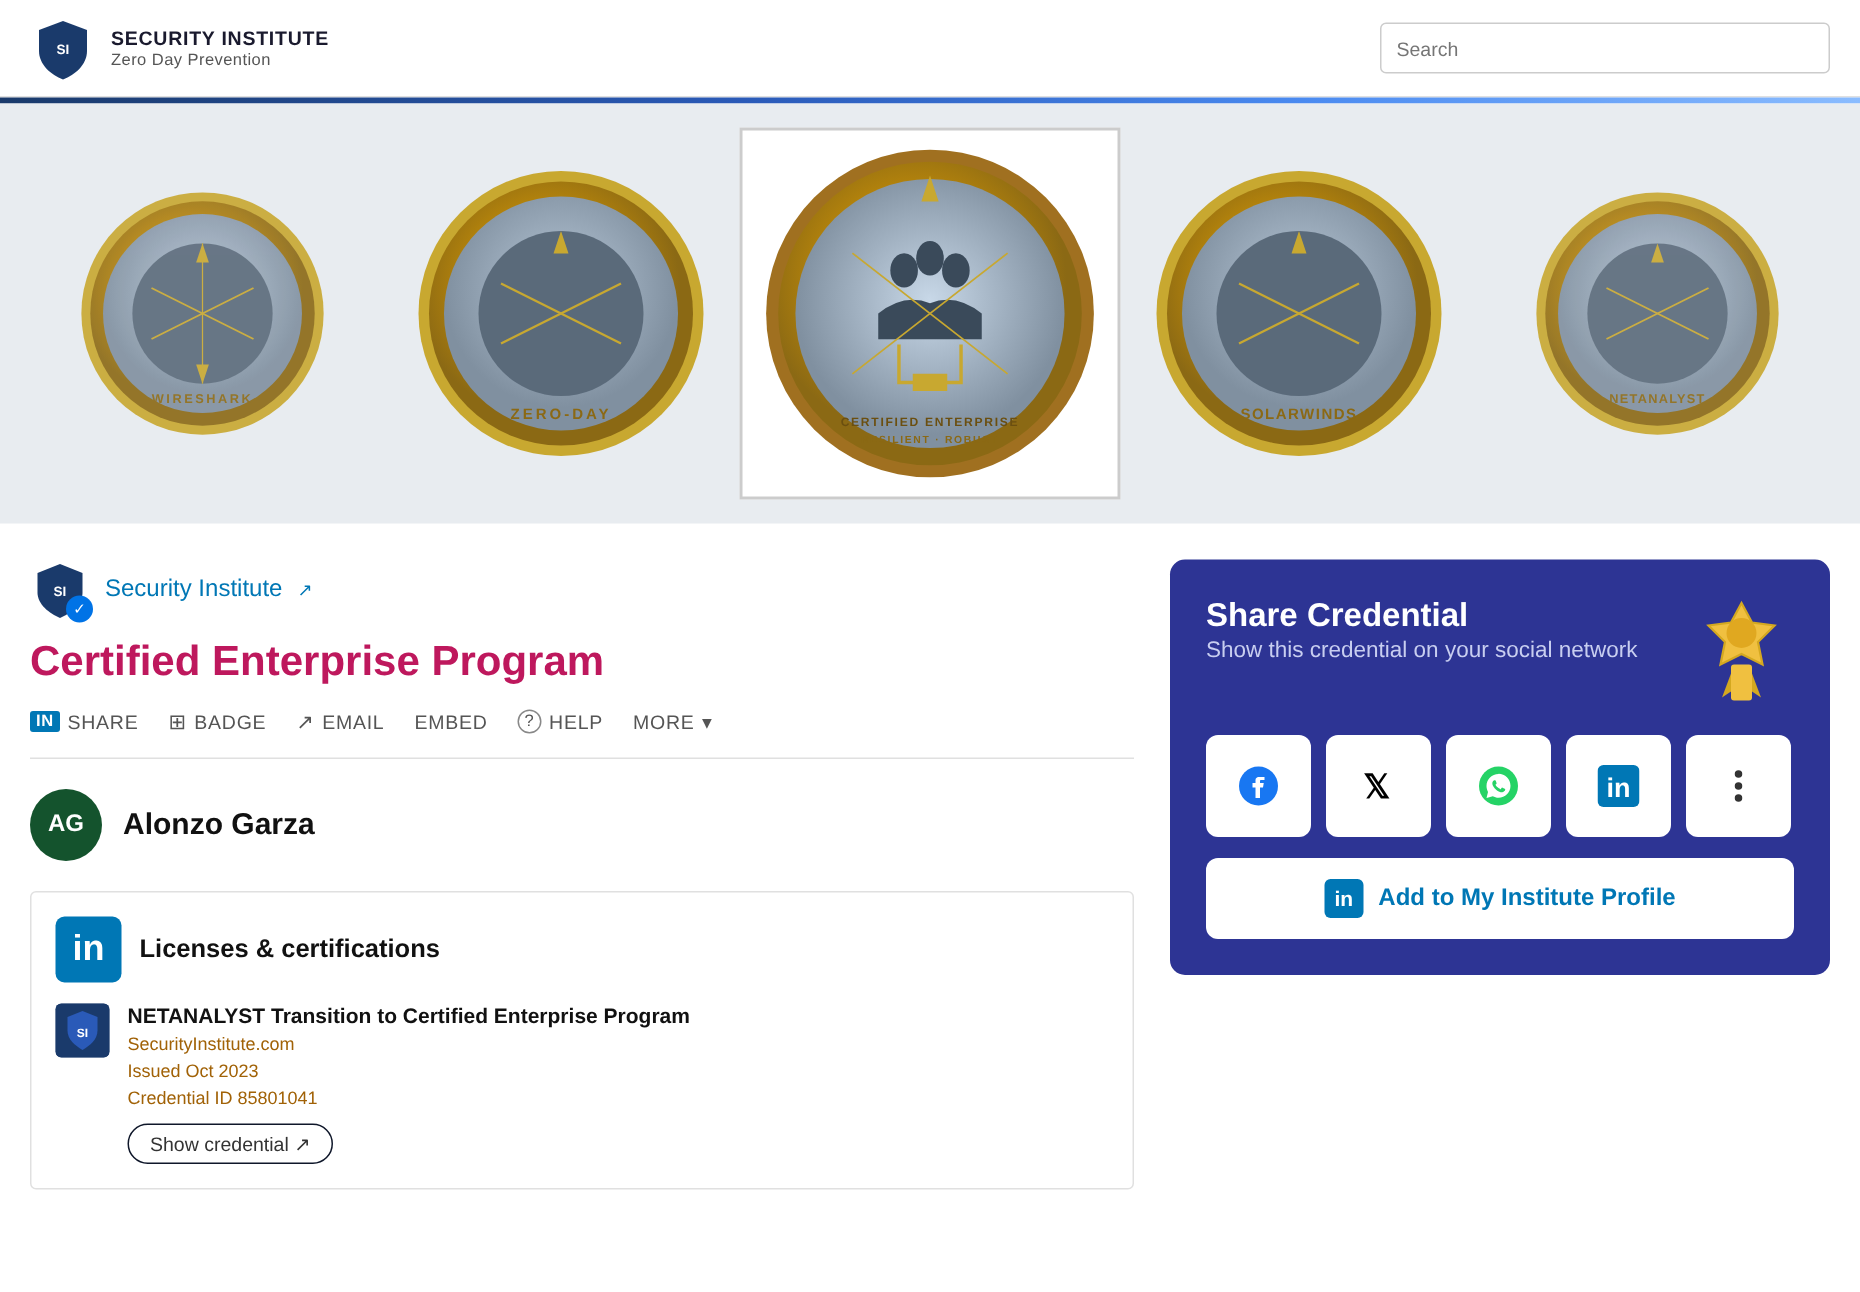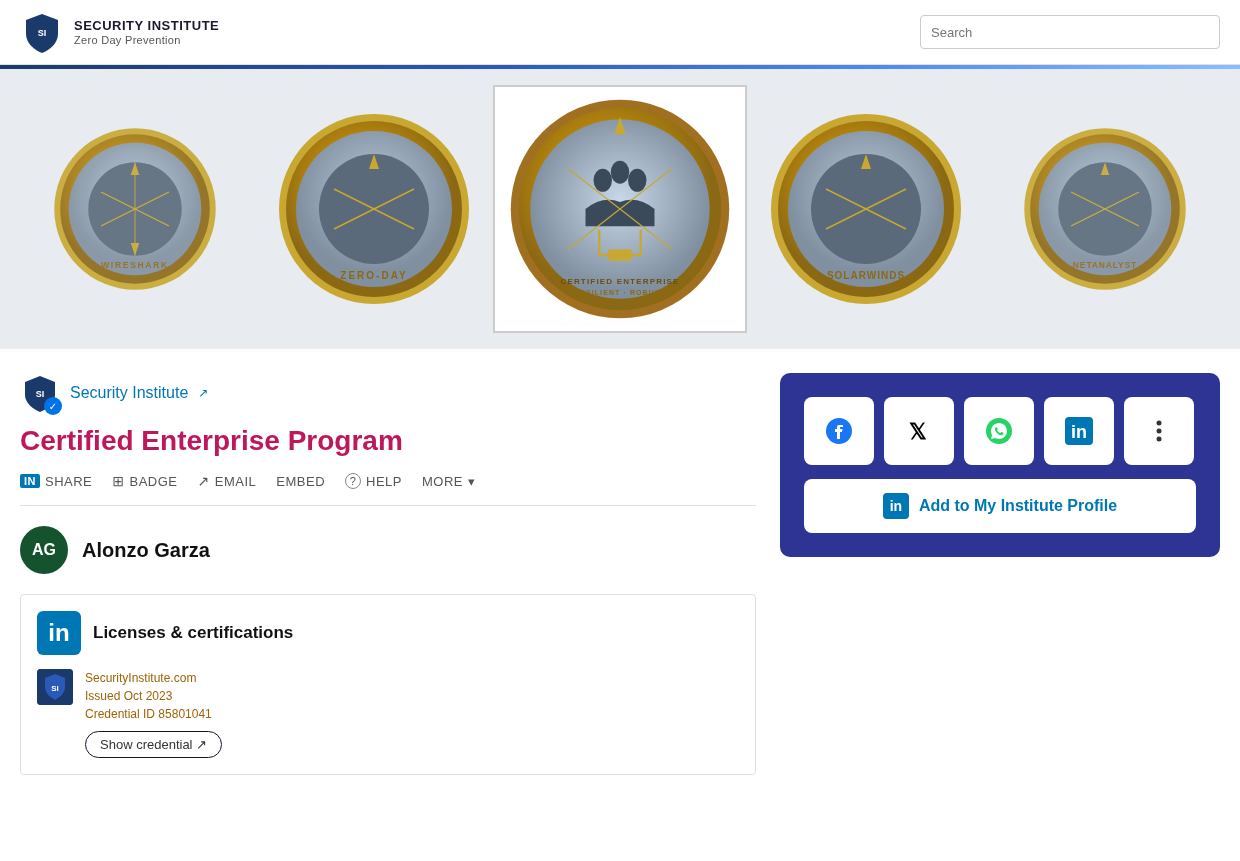--- a/index.html
+++ b/index.html
@@ -558,34 +558,52 @@
       </div>
       <div class="cert-item">
         <div class="cert-logo">
           <svg viewBox="0 0 36 36" width="36" height="36">
             <rect width="36" height="36" rx="4" fill="#1a3a6b"></rect>
             <path d="M18 5 L28 9 L28 18 C28 24 23 28 18 31 C13 28 8 24 8 18 L8 9 Z" fill="#2a5ab8"></path>
             <text x="18" y="22" text-anchor="middle" fill="white" font-size="8" font-weight="800" font-family="Arial">SI</text>
           </svg>
         </div>
         <div class="cert-details">
+          <div class="cert-name">NETANALYST Transition to Certified Enterprise Program</div>
           <div class="cert-issuer">SecurityInstitute.com</div>
           <div class="cert-date">Issued Oct 2023</div>
           <div class="cert-id">Credential ID 85801041</div>
           <button class="show-credential-btn">
             <span>Show credential ↗</span>
           </button>
         </div>
       </div>
     </div>
 
   </div>
 
   <div class="right-panel">
     <div class="share-panel">
+      <div class="share-panel-header">
+        <div>
+          <div class="share-title">Share Credential</div>
+          <div class="share-subtitle">Show this credential on your social
+network</div>
+        </div>
+
+        <div>
+          <svg width="70" height="80" viewBox="0 0 70 80">
+            <polygon points="35,5 42,18 57,20 46,31 49,46 35,39 21,46 24,31 13,20 28,18" fill="#f0c040" stroke="#d4a820" stroke-width="1.5"></polygon>
+            <circle cx="35" cy="25" r="10" fill="#e0a820"></circle>
+            <rect x="28" y="46" width="14" height="24" rx="2" fill="#f0c040"></rect>
+            <path d="M28 52 L22 68 L28 64 Z" fill="#d4a820"></path>
+            <path d="M42 52 L48 68 L42 64 Z" fill="#d4a820"></path>
+          </svg>
+        </div>
+      </div>
 
       <div class="share-buttons">
 
         <div class="share-btn">
           <svg width="28" height="28" viewBox="0 0 28 28">
             <circle cx="14" cy="14" r="13" fill="#1877f2"></circle>
             <path d="M16 8h-2c-1.1 0-2 .9-2 2v2h-2v3h2v7h3v-7h2l.5-3H15v-1.5c0-.3.2-.5.5-.5H18V8z" fill="white"></path>
           </svg>
         </div>
 

